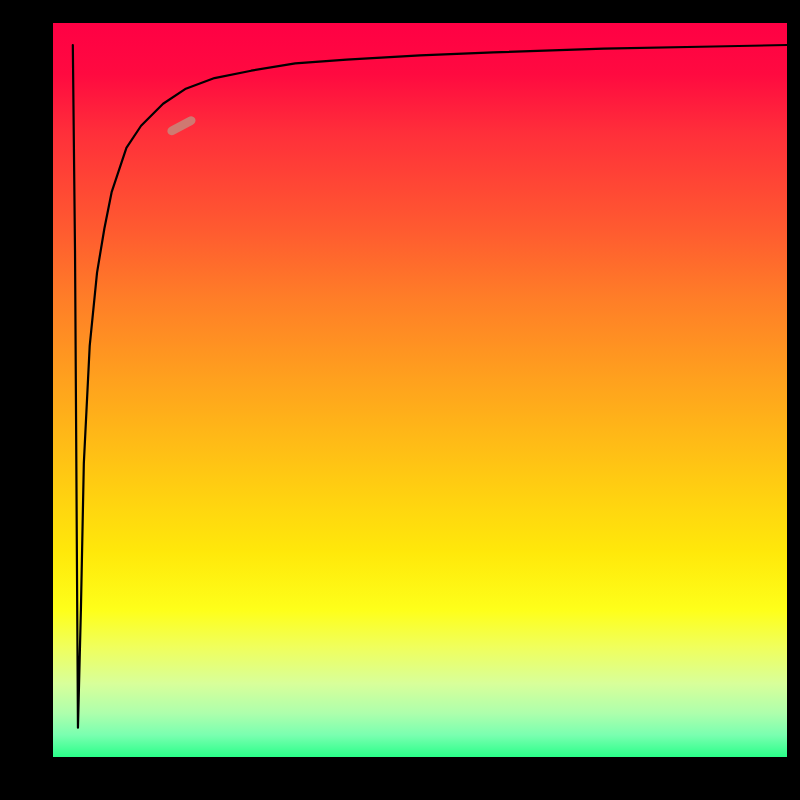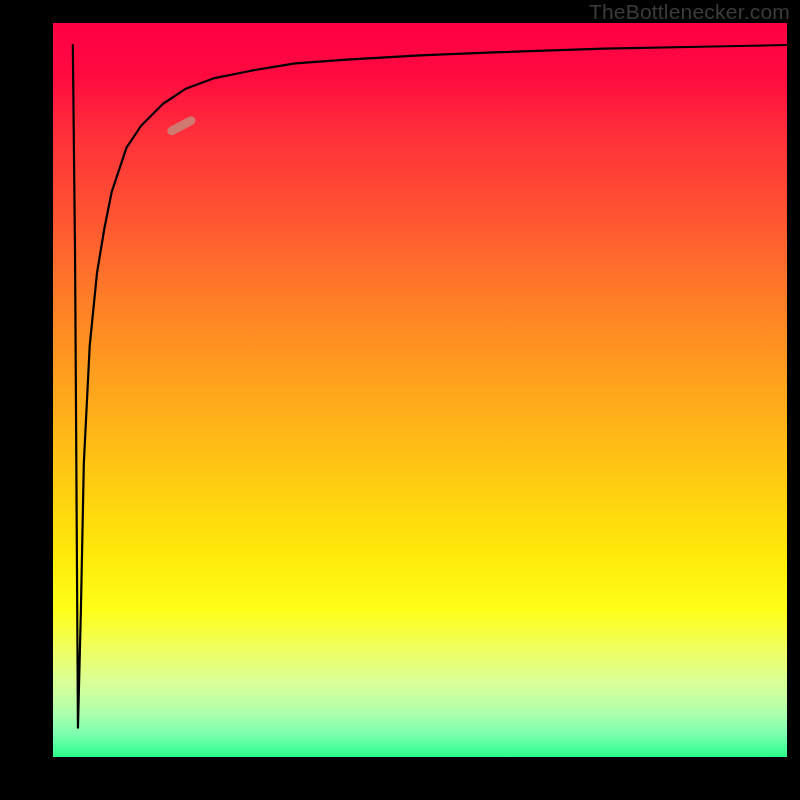--- a/index.html
+++ b/index.html
@@ -73,14 +73,13 @@
 <div class="stage">
   <div class="frame"></div>
   <div class="plot">
     <svg class="curve-svg" viewBox="0 0 734 734" preserveAspectRatio="none">
       <path id="curve" class="curve-path" d="M19.82 22.02 L22.02 227.54 L24.96 704.64 L27.89 587.20 L30.83 440.40 L36.70 322.96 L44.04 249.56 L51.38 205.52 L58.72 168.82 L73.40 124.78 L88.08 102.76 L110.10 80.74 L132.12 66.06 L161.48 55.05 L198.18 47.71 L242.22 40.37 L293.60 36.70 L367.00 32.30 L440.40 29.36 L550.50 25.69 L660.60 23.49 L734.00 22.02"></path>
       <g id="marker-g" transform="translate(128.45,102.76) rotate(-28)">
         <rect id="marker-rect" class="marker" rx="5" ry="5" x="-15.41" y="-4.40" width="30.83" height="8.81"></rect>
       </g>
     </svg>
   </div>
-  <div class="attribution">TheBottlenecker.com</div>
 </div>
 
 </body></html>

